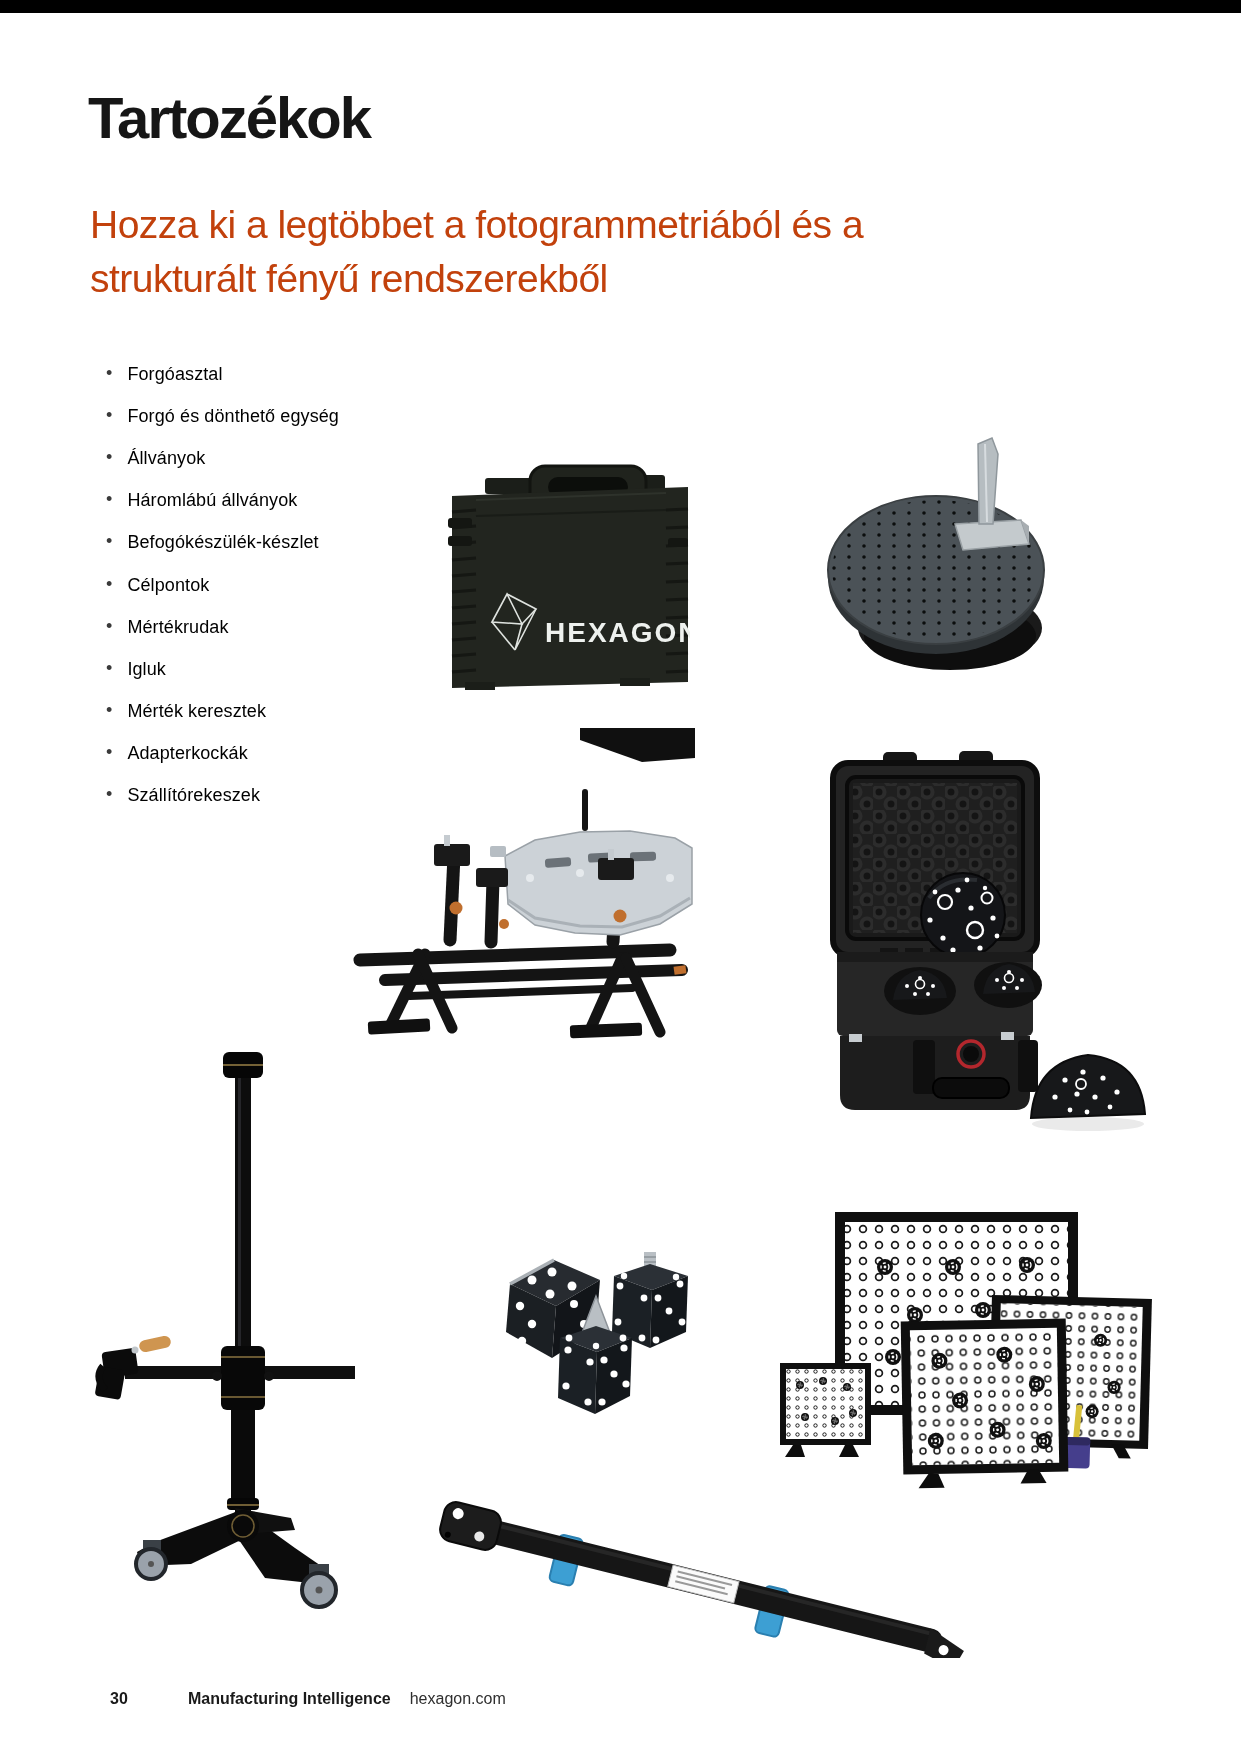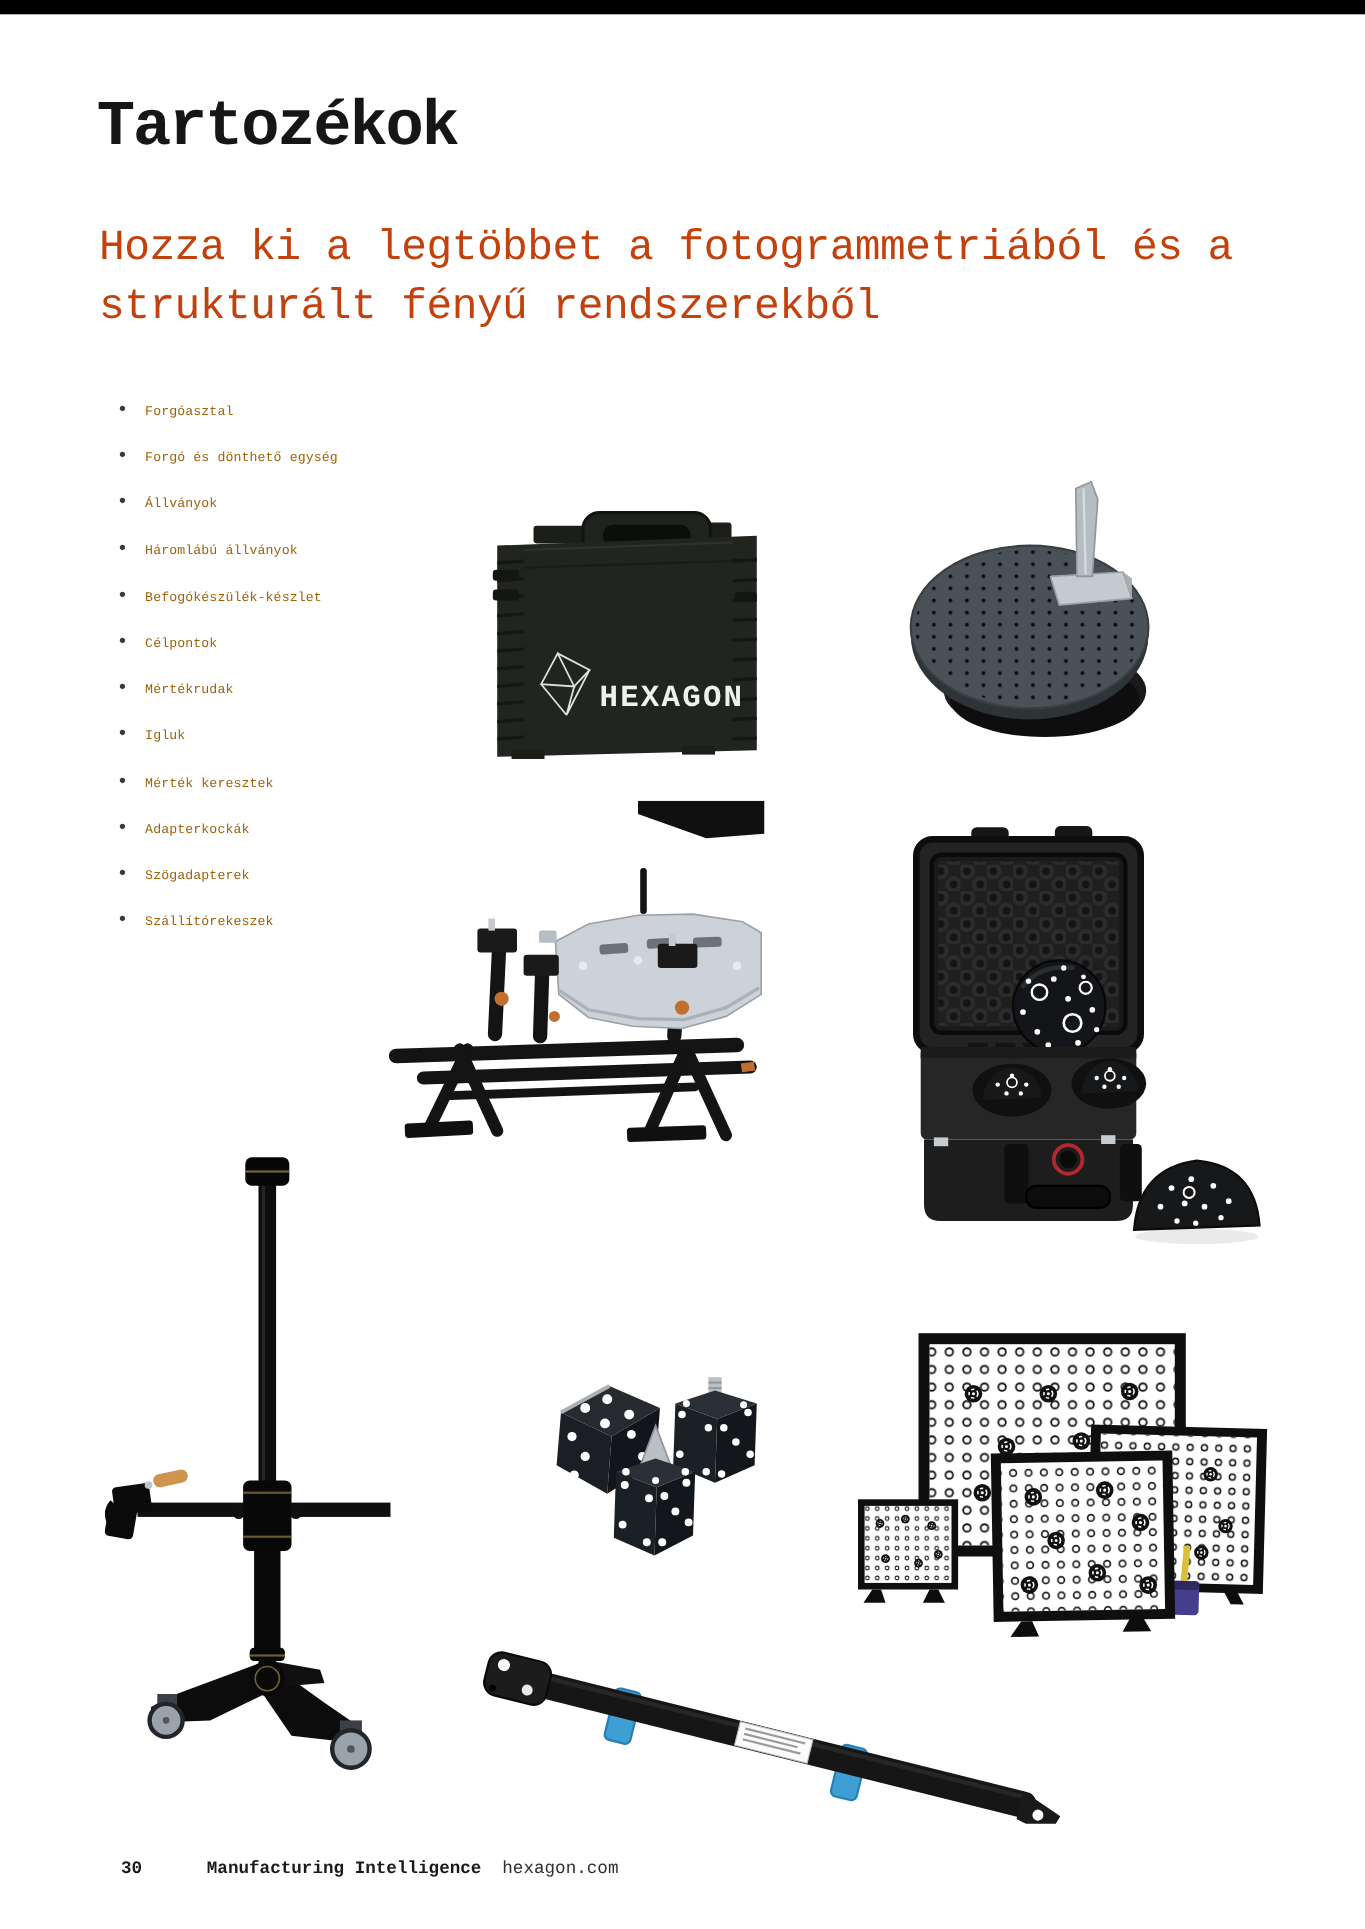--- a/index.html
+++ b/index.html
@@ -1,35 +1,35 @@
 <!DOCTYPE html>
 <html><head>
 <meta charset="utf-8">
 <style>
   html,body{margin:0;padding:0;background:#e9e9e9;}
   #page{
     position:relative;width:1241px;height:1754px;margin:0 auto;
     background:#ffffff;overflow:hidden;
-    font-family:Liberation Mono, monospace;color:#1d1d1b;
+    font-family:Liberation Sans, sans-serif;color:#1d1d1b;
   }
   #topbar{position:absolute;left:0;top:0;width:1241px;height:13px;background:#000;}
   #page-title{
     position:absolute;left:88px;top:84px;
     font-size:58px;font-weight:700;letter-spacing:-2px;color:#161616;
   }
   #subtitle{
     position:absolute;left:90px;top:198px;
     font-size:39px;font-weight:400;color:#c2410c;letter-spacing:-0.5px;line-height:54px;
   }
   #bullet-list{
     position:absolute;left:106px;top:353px;margin:0;padding:0;list-style:none;
   }
   #bullet-list li{
     height:42.2px;display:flex;align-items:center;
-    font-size:12px;color:#a16207;letter-spacing:0.1px;
+    font-size:18px;color:#000000;letter-spacing:0.1px;
   }
   #bullet-list li::before{
     content:"•";color:#3a3a3a;font-size:18px;margin-right:15px;position:relative;top:-1px;
   }
   .fig{position:absolute;}
   #footer{
     position:absolute;left:110px;top:1690px;display:flex;align-items:flex-start;
     font-size:16px;color:#1a1a1a;
   }
   #footer .pagenum{font-weight:700;width:78px;}
@@ -54,21 +54,20 @@
     <li>Forgóasztal</li>
     <li>Forgó és dönthető egység</li>
     <li>Állványok</li>
     <li>Háromlábú állványok</li>
     <li>Befogókészülék-készlet</li>
     <li>Célpontok</li>
     <li>Mértékrudak</li>
     <li>Igluk</li>
     <li>Mérték keresztek</li>
     <li>Adapterkockák</li>
-    <li>Szögadapterek</li>
     <li>Szállítórekeszek</li>
   </ul>
 
   <svg class="fig" style="left:390px;top:420px;" width="300" height="270" viewBox="0 0 300 270">
     <g>
       <rect x="95" y="58" width="55" height="16" rx="3" fill="#1b1e19"></rect>
       <rect x="225" y="55" width="50" height="16" rx="3" fill="#1b1e19"></rect>
       <rect x="140" y="46" width="116" height="42" rx="15" fill="#20231d" stroke="#121410" stroke-width="3"></rect>
       <rect x="158" y="57" width="80" height="20" rx="10" fill="#0c0e0b"></rect>
       <polygon points="62,76 298,67 298,262 62,268" fill="#22251f"></polygon>

